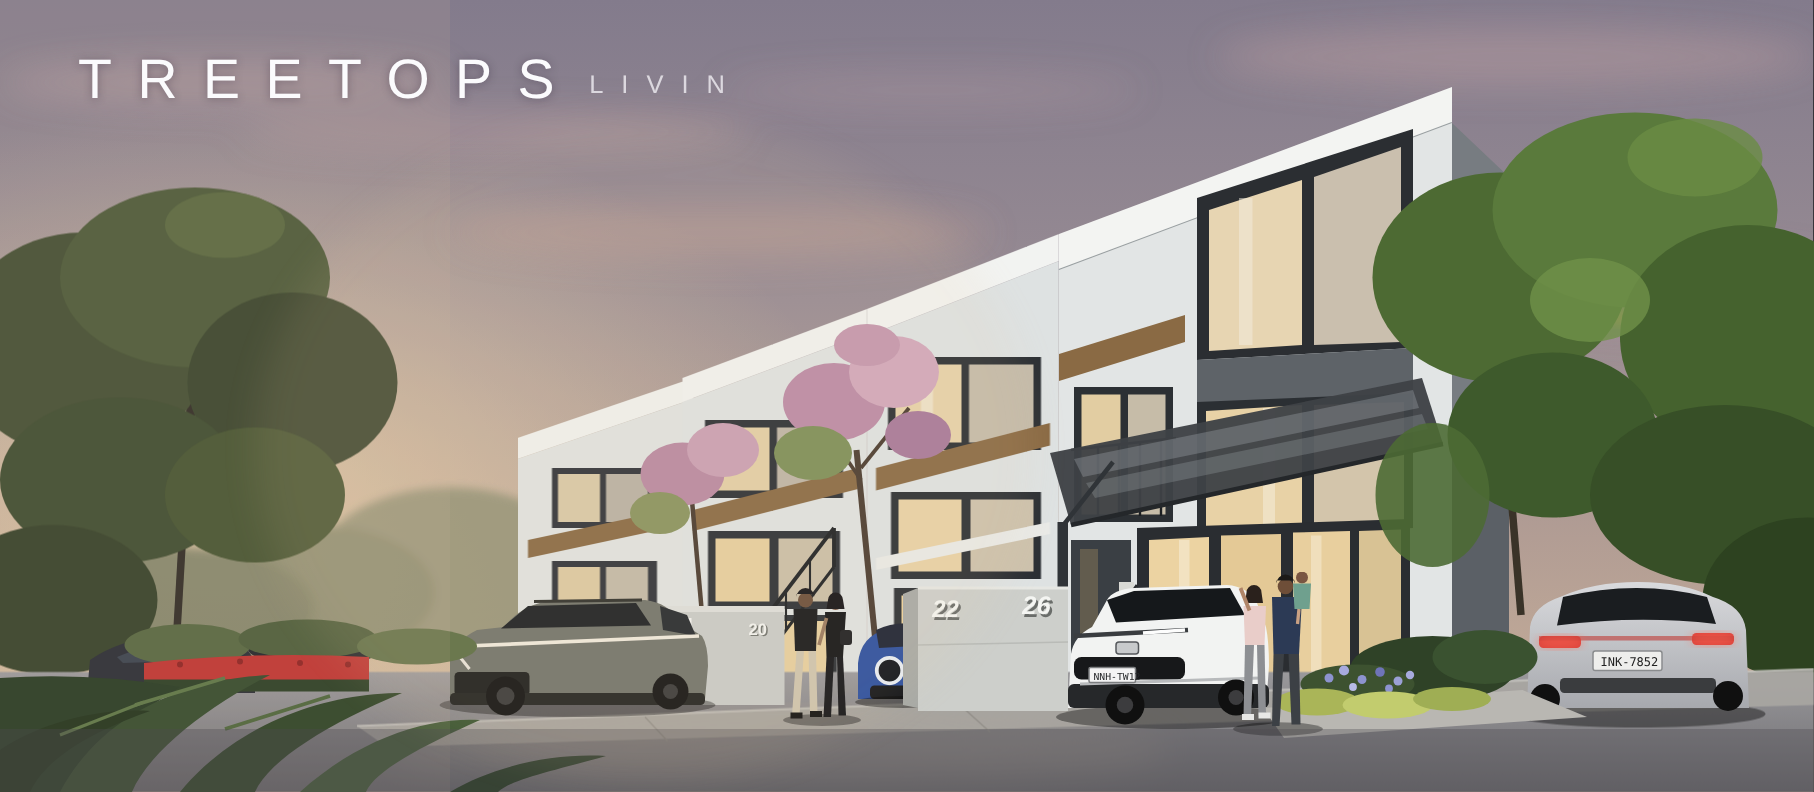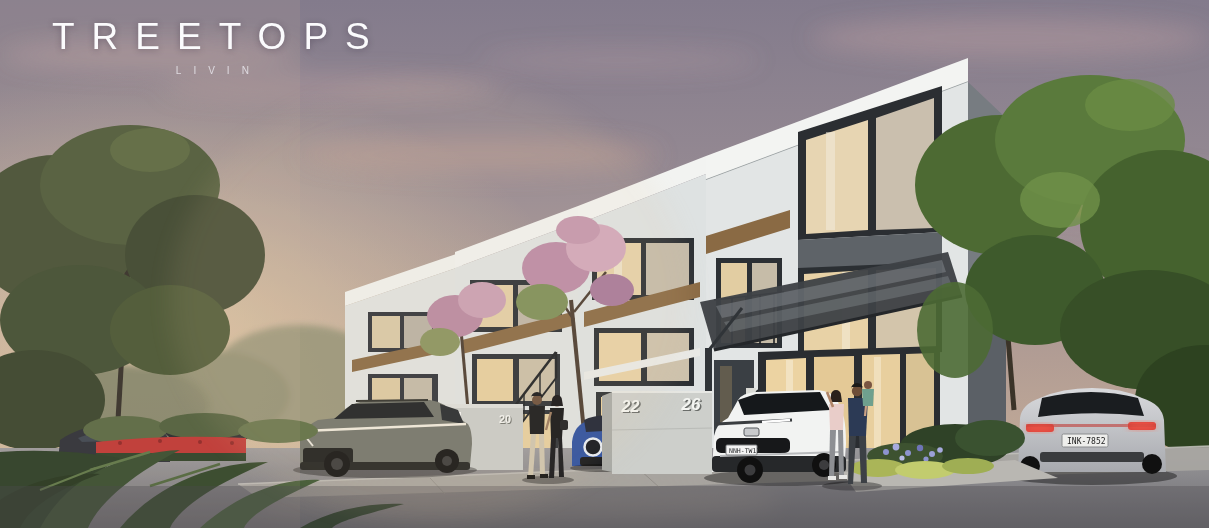--- a/index.html
+++ b/index.html
@@ -1,23 +1,23 @@
 <!DOCTYPE html>
 <html><head>
 <meta charset="utf-8">
 <style>
   html,body{margin:0;padding:0;background:#1a1a1e;}
   #stage{position:relative;width:1209px;height:528px;overflow:hidden;
          font-family:"Liberation Sans",sans-serif;}
   #stage svg{position:absolute;inset:0;display:block;}
-  .logo{position:absolute;left:44px;top:16px;display:flex;flex-direction:column;
+  .logo{position:absolute;left:44px;top:32px;display:flex;flex-direction:row;
         align-items:center;color:#fbfbfd;user-select:none;}
   .brand{font-size:37px;font-weight:300;letter-spacing:17px;text-indent:8px;
          text-shadow:0 1px 6px rgba(40,30,50,.35);white-space:nowrap;}
-  .sub{font-size:10px;font-weight:400;letter-spacing:12px;text-indent:6px;
+  .sub{font-size:17px;font-weight:400;letter-spacing:12px;text-indent:6px;
        color:#e3e0e6;margin-top:7px;opacity:.92;}
   text{font-family:"Liberation Sans",sans-serif;}
   .plate-txt{font-family:"DejaVu Sans Mono",monospace;}
 </style>
 </head>
 <body>
 
 <div id="stage">
 <svg viewBox="0 0 1209 528" width="1209" height="528">
   <defs>

